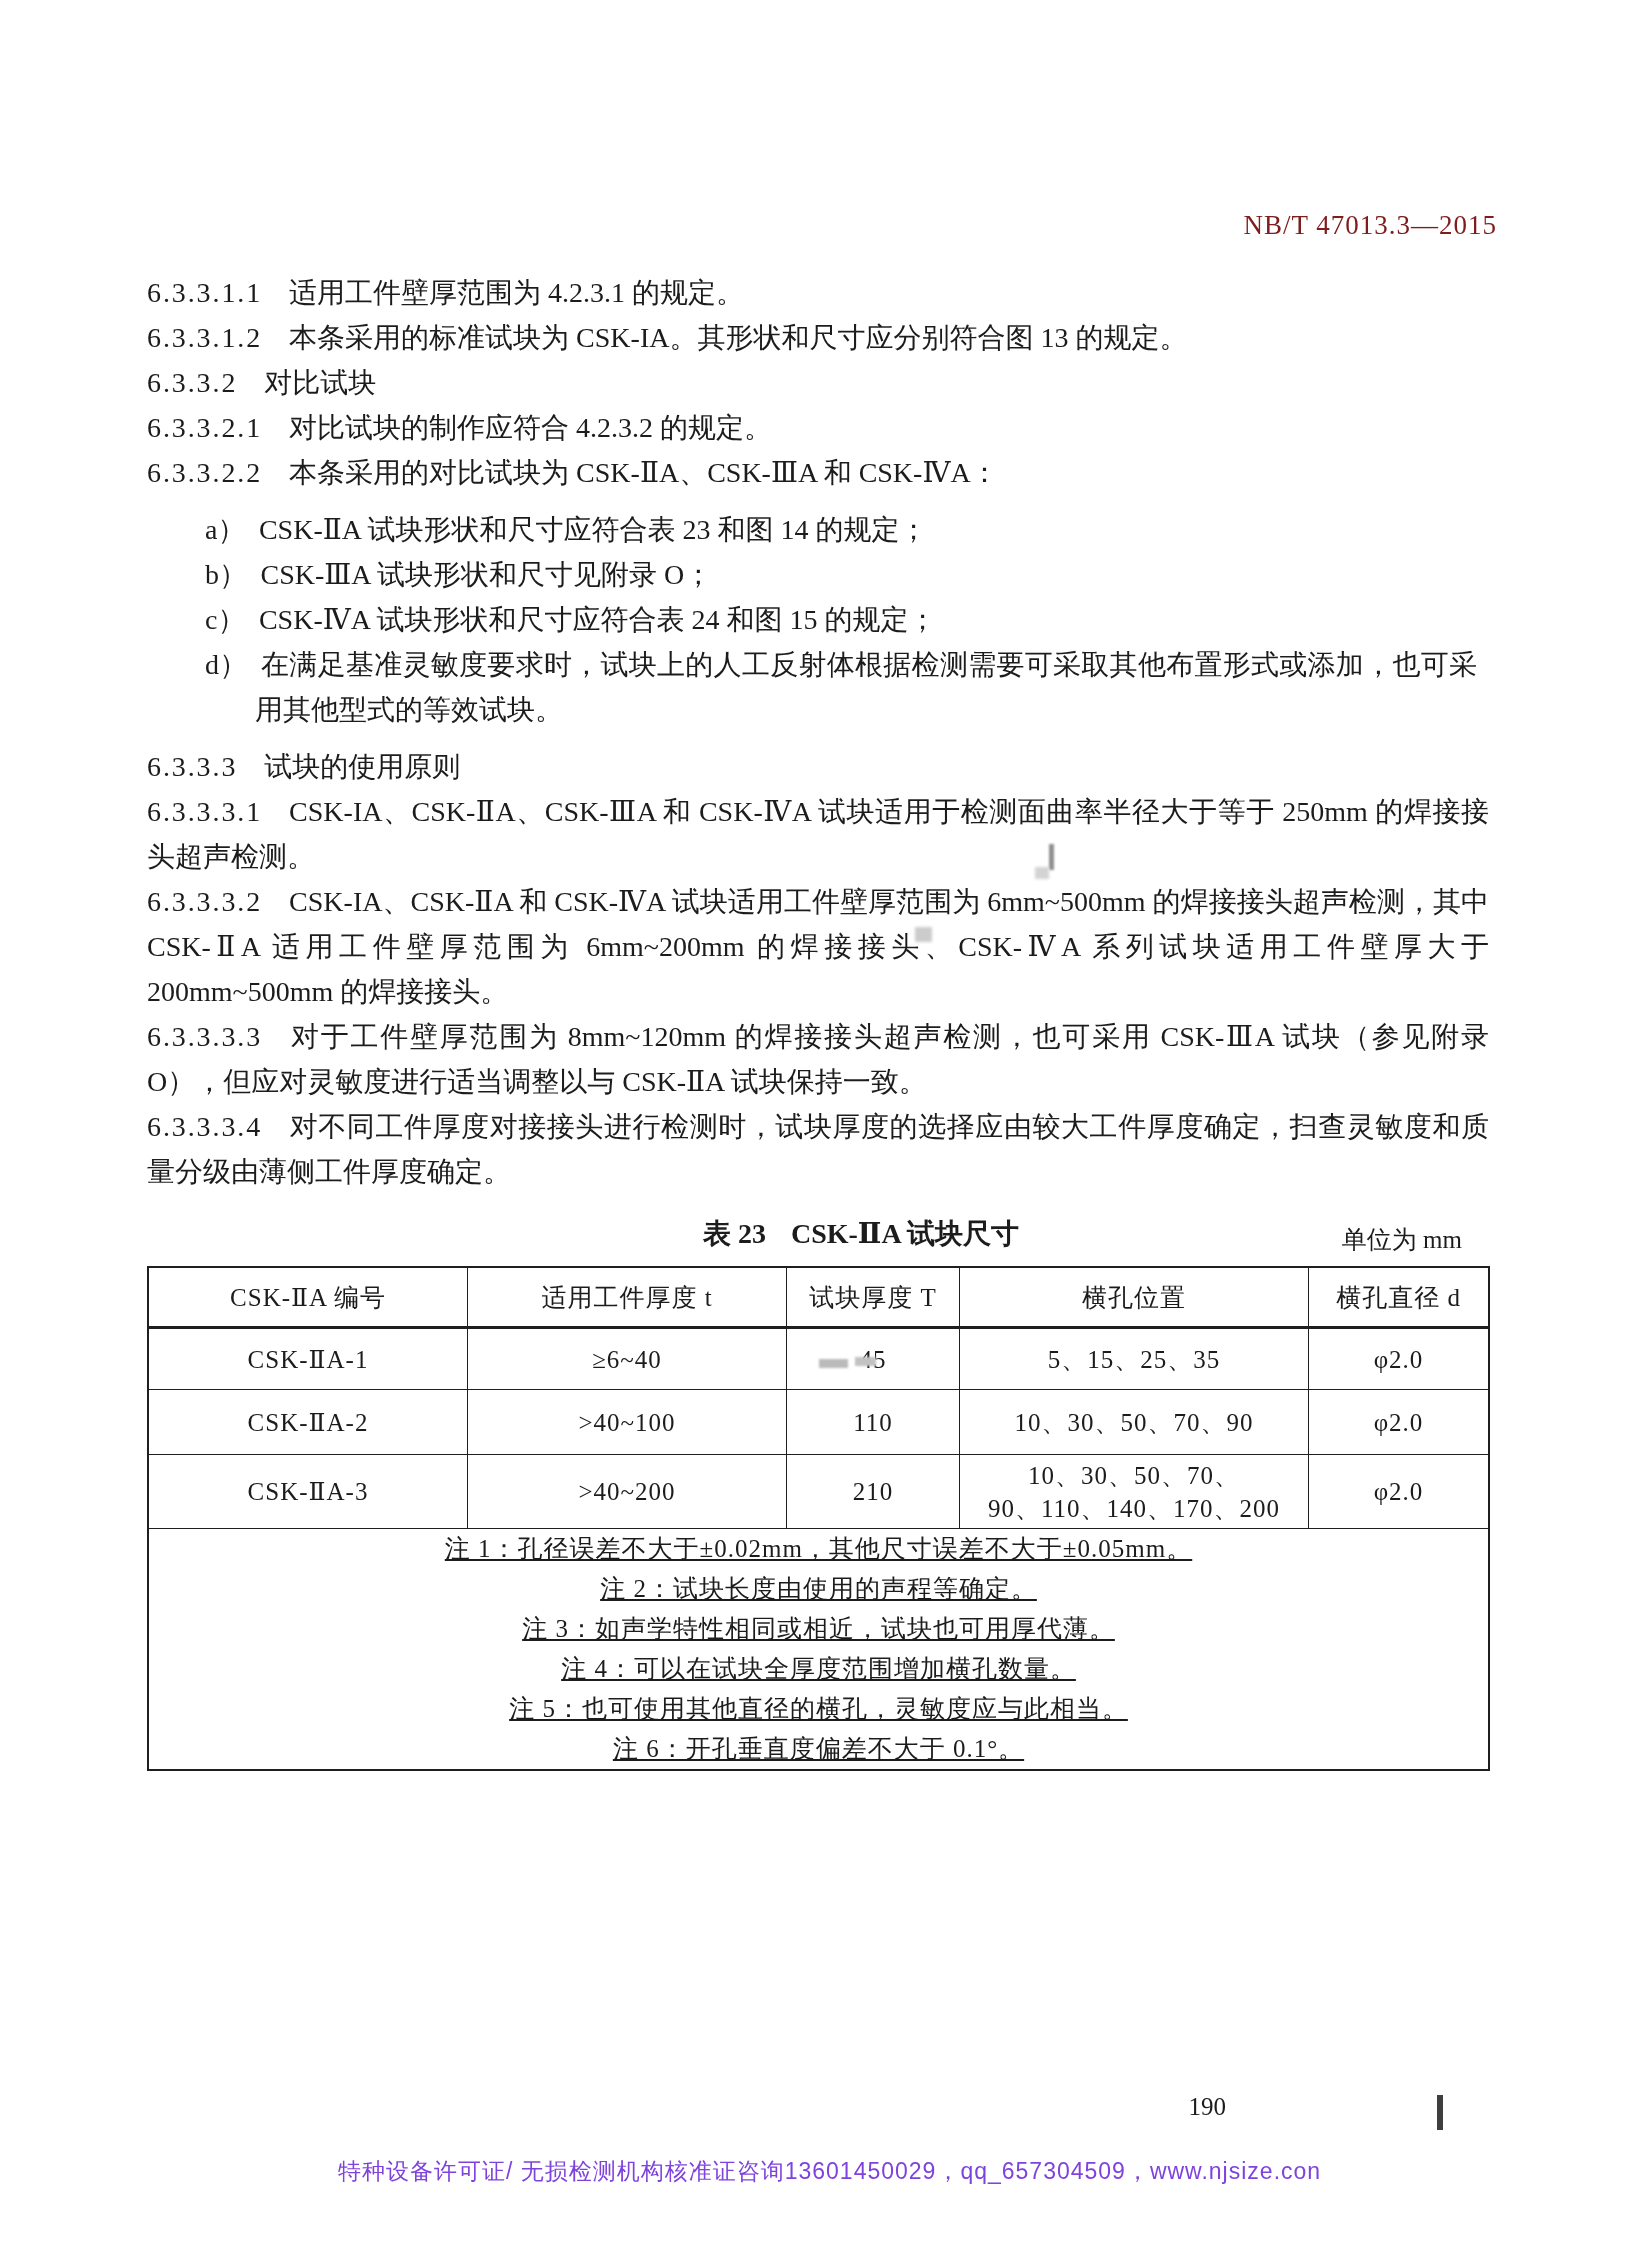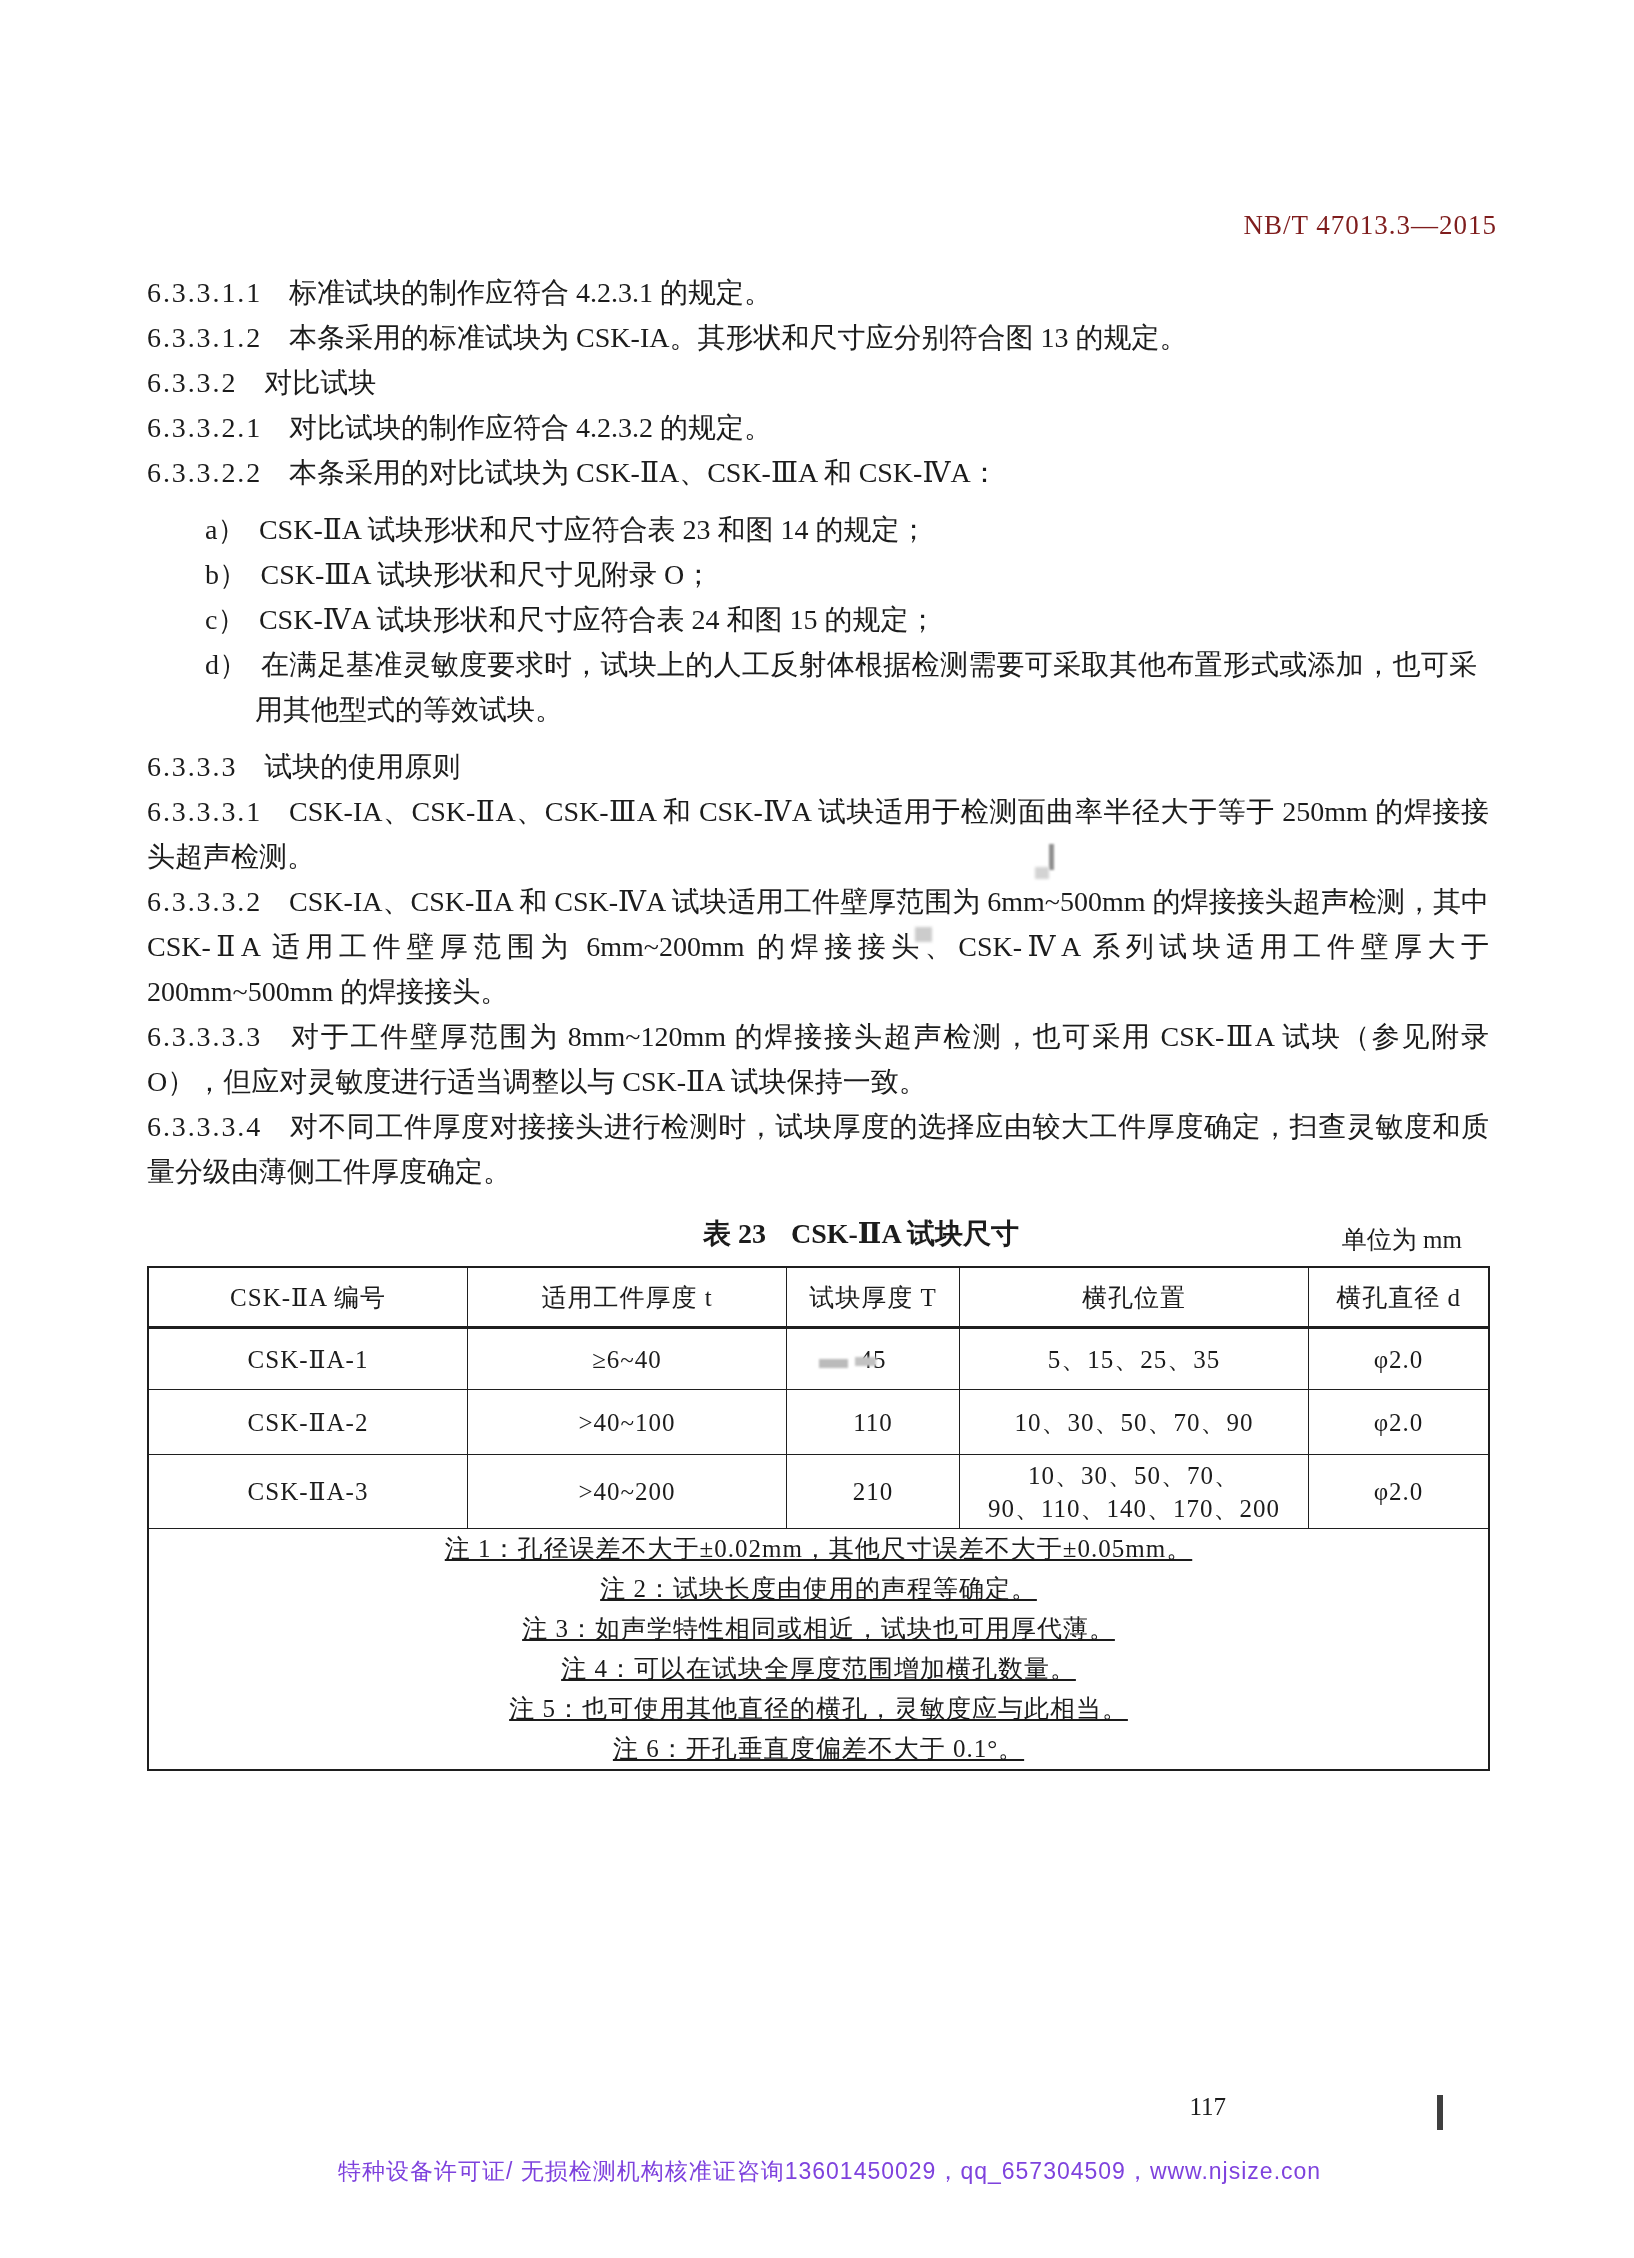--- a/index.html
+++ b/index.html
@@ -77,21 +77,21 @@
 </style>
 </head>
 <body>
 
 <div class="page">
 
   <div class="doc-header">NB/T 47013.3—2015</div>
 
   <div class="content">
 
-    <p class="para"><span class="sec-num">6.3.3.1.1</span><span>标准试块的制作应符合 4.2.3.1 的规定。</span></p>
+    <p class="para"><span class="sec-num">6.3.3.1.1</span><span>适用工件壁厚范围为 4.2.3.1 的规定。</span></p>
 
     <p class="para"><span class="sec-num">6.3.3.1.2</span><span>本条采用的标准试块为 CSK-IA。其形状和尺寸应分别符合图 13 的规定。</span></p>
 
     <p class="para"><span class="sec-num">6.3.3.2</span><span>对比试块</span></p>
 
     <p class="para"><span class="sec-num">6.3.3.2.1</span><span>对比试块的制作应符合 4.2.3.2 的规定。</span></p>
 
     <p class="para"><span class="sec-num">6.3.3.2.2</span><span>本条采用的对比试块为 CSK-ⅡA、CSK-ⅢA 和 CSK-ⅣA：</span></p>
 
     <div class="list">
@@ -164,17 +164,17 @@
 
   </div>
 
   <div class="artifact a-square"></div>
   <div class="artifact a-tick"></div>
   <div class="artifact a-box"></div>
   <div class="artifact a-dash1"></div>
   <div class="artifact a-dash2"></div>
   <div class="artifact a-edge"></div>
 
-  <div class="page-num">117</div>
+  <div class="page-num">190</div>
   <div class="watermark">特种设备许可证/ 无损检测机构核准证咨询13601450029，qq_657304509，www.njsize.con</div>
 
 </div>
 
 
 </body></html>

